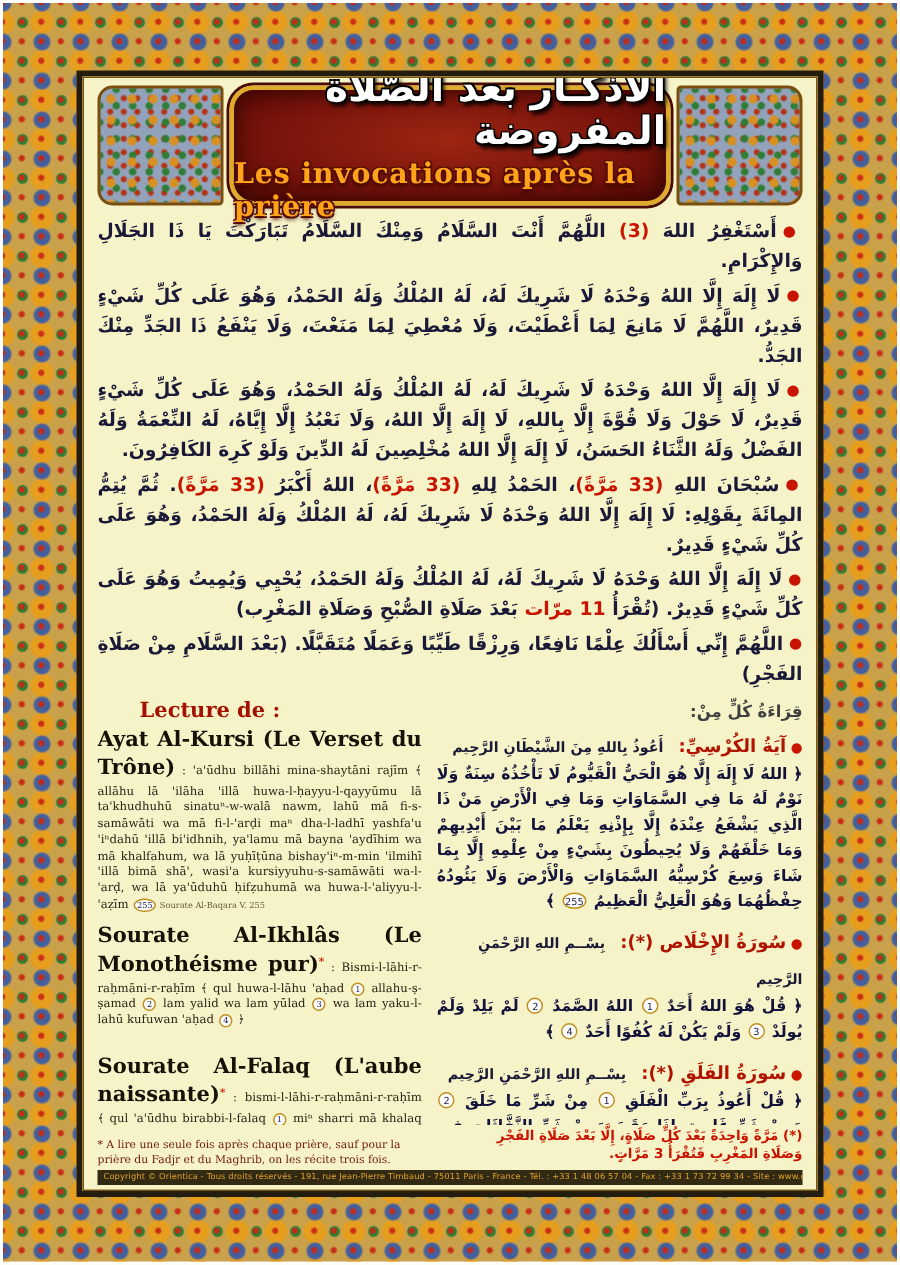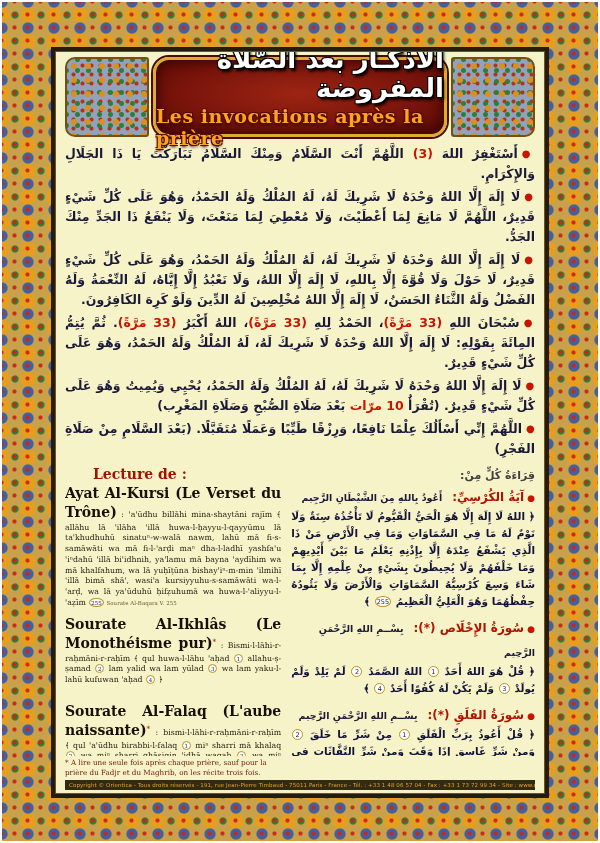--- a/index.html
+++ b/index.html
@@ -146,21 +146,21 @@
         <div class="title-fr">Les invocations après la prière</div>
       </div>
       <div class="side-orn right"></div>
     </div>
 
     <div class="inv-list">
         <p class="inv"><span class="bullet">●</span><span>أَسْتَغْفِرُ اللهَ </span><span class="red">(3)</span><span>  اللَّهُمَّ أَنْتَ السَّلَامُ وَمِنْكَ السَّلَامُ تَبَارَكْتَ يَا ذَا الجَلَالِ وَالإِكْرَامِ.</span></p>
         <p class="inv"><span class="bullet">●</span><span>لَا إِلَهَ إِلَّا اللهُ وَحْدَهُ لَا شَرِيكَ لَهُ، لَهُ المُلْكُ وَلَهُ الحَمْدُ، وَهُوَ عَلَى كُلِّ شَيْءٍ قَدِيرٌ، اللَّهُمَّ لَا مَانِعَ لِمَا أَعْطَيْتَ، وَلَا مُعْطِيَ لِمَا مَنَعْتَ، وَلَا يَنْفَعُ ذَا الجَدِّ مِنْكَ الجَدُّ.</span></p>
         <p class="inv"><span class="bullet">●</span><span>لَا إِلَهَ إِلَّا اللهُ وَحْدَهُ لَا شَرِيكَ لَهُ، لَهُ المُلْكُ وَلَهُ الحَمْدُ، وَهُوَ عَلَى كُلِّ شَيْءٍ قَدِيرٌ، لَا حَوْلَ وَلَا قُوَّةَ إِلَّا بِاللهِ، لَا إِلَهَ إِلَّا اللهُ، وَلَا نَعْبُدُ إِلَّا إِيَّاهُ، لَهُ النِّعْمَةُ وَلَهُ الفَضْلُ وَلَهُ الثَّنَاءُ الحَسَنُ، لَا إِلَهَ إِلَّا اللهُ مُخْلِصِينَ لَهُ الدِّينَ وَلَوْ كَرِهَ الكَافِرُونَ.</span></p>
         <p class="inv"><span class="bullet">●</span><span>سُبْحَانَ اللهِ </span><span class="red">(33 مَرَّةً)</span><span>، الحَمْدُ لِلهِ </span><span class="red">(33 مَرَّةً)</span><span>، اللهُ أَكْبَرُ </span><span class="red">(33 مَرَّةً)</span><span>. ثُمَّ يُتِمُّ المِائَةَ بِقَوْلِهِ: لَا إِلَهَ إِلَّا اللهُ وَحْدَهُ لَا شَرِيكَ لَهُ، لَهُ المُلْكُ وَلَهُ الحَمْدُ، وَهُوَ عَلَى كُلِّ شَيْءٍ قَدِيرٌ.</span></p>
-        <p class="inv"><span class="bullet">●</span><span>لَا إِلَهَ إِلَّا اللهُ وَحْدَهُ لَا شَرِيكَ لَهُ، لَهُ المُلْكُ وَلَهُ الحَمْدُ، يُحْيِي وَيُمِيتُ وَهُوَ عَلَى كُلِّ شَيْءٍ قَدِيرٌ. (تُقْرَأُ </span><span class="red">10 مرّات</span><span> بَعْدَ صَلَاةِ الصُّبْحِ وَصَلَاةِ المَغْرِب)</span></p>
+        <p class="inv"><span class="bullet">●</span><span>لَا إِلَهَ إِلَّا اللهُ وَحْدَهُ لَا شَرِيكَ لَهُ، لَهُ المُلْكُ وَلَهُ الحَمْدُ، يُحْيِي وَيُمِيتُ وَهُوَ عَلَى كُلِّ شَيْءٍ قَدِيرٌ. (تُقْرَأُ </span><span class="red">11 مرّات</span><span> بَعْدَ صَلَاةِ الصُّبْحِ وَصَلَاةِ المَغْرِب)</span></p>
         <p class="inv"><span class="bullet">●</span><span>اللَّهُمَّ إِنِّي أَسْأَلُكَ عِلْمًا نَافِعًا، وَرِزْقًا طَيِّبًا وَعَمَلًا مُتَقَبَّلًا. (بَعْدَ السَّلَامِ مِنْ صَلَاةِ الفَجْرِ)</span></p>
       </div>
 
     <div class="lecture-head">
       <div class="lec-fr">Lecture de :</div>
       <div class="lec-ar">قِرَاءَةُ كُلٍّ مِنْ:</div>
     </div>
 
     <div class="sections">
         <div class="sec">
@@ -181,20 +181,21 @@
           <div class="sec-left"><span class="fr-title">Sourate Al-Falaq (L'aube naissante)</span><span class="star">*</span><span> : </span><span class="translit">bismi-l-lāhi-r-raḥmāni-r-raḥīm ﴾ qul 'a'ūdhu birabbi-l-falaq <span class="vnum lat">1</span> miⁿ sharri mā khalaq <span class="vnum lat">2</span> wa miⁿ sharri ghāsiqin 'idhā waqab <span class="vnum lat">3</span> wa miⁿ sharri-n-naffāthāti fi-l-'uqad  wa miⁿ sharri ḥāsidin 'idhā ḥasad  ﴿</span></div>
           <div class="sec-right">
             <div class="ar-sec-head"><span class="bullet">●</span><span class="ar-sec-title">سُورَةُ الفَلَقِ (*):</span><span class="basmala">بِسْــمِ اللهِ الرَّحْمَنِ الرَّحِيم</span></div>
             <div class="ar-verse">﴿ قُلْ أَعُوذُ بِرَبِّ الْفَلَقِ <span class="vnum ">1</span> مِنْ شَرِّ مَا خَلَقَ <span class="vnum ">2</span> وَمِنْ شَرِّ غَاسِقٍ إِذَا وَقَبَ  وَمِنْ شَرِّ النَّفَّاثَاتِ فِي الْعُقَدِ  وَمِنْ شَرِّ حَاسِدٍ إِذَا حَسَدَ  ﴾</div>
           </div>
         </div>
       </div>
 
     <div class="footnotes">
       <div class="fn-fr">* A lire une seule fois après chaque prière, sauf pour la prière du Fadjr et du Maghrib, on les récite trois fois.</div>
+      <div class="fn-ar">(*) مَرَّةً وَاحِدَةً بَعْدَ كُلِّ صَلَاةٍ، إِلَّا بَعْدَ صَلَاةِ الفَجْرِ وَصَلَاةِ المَغْرِبِ فَتُقْرَأُ 3 مَرَّاتٍ.</div>
     </div>
 
     <div class="copy-band">
       <span>Copyright © Orientica - Tous droits réservés - 191, rue Jean-Pierre Timbaud - 75011 Paris - France - Tél. : +33 1 48 06 57 04 - Fax : +33 1 73 72 99 34 - Site : www.orientica.com - E-mail : info@orientica.com - Site marchand : www.sanashop.com</span>
 
     </div>
 
   </div>
 </div>
 

